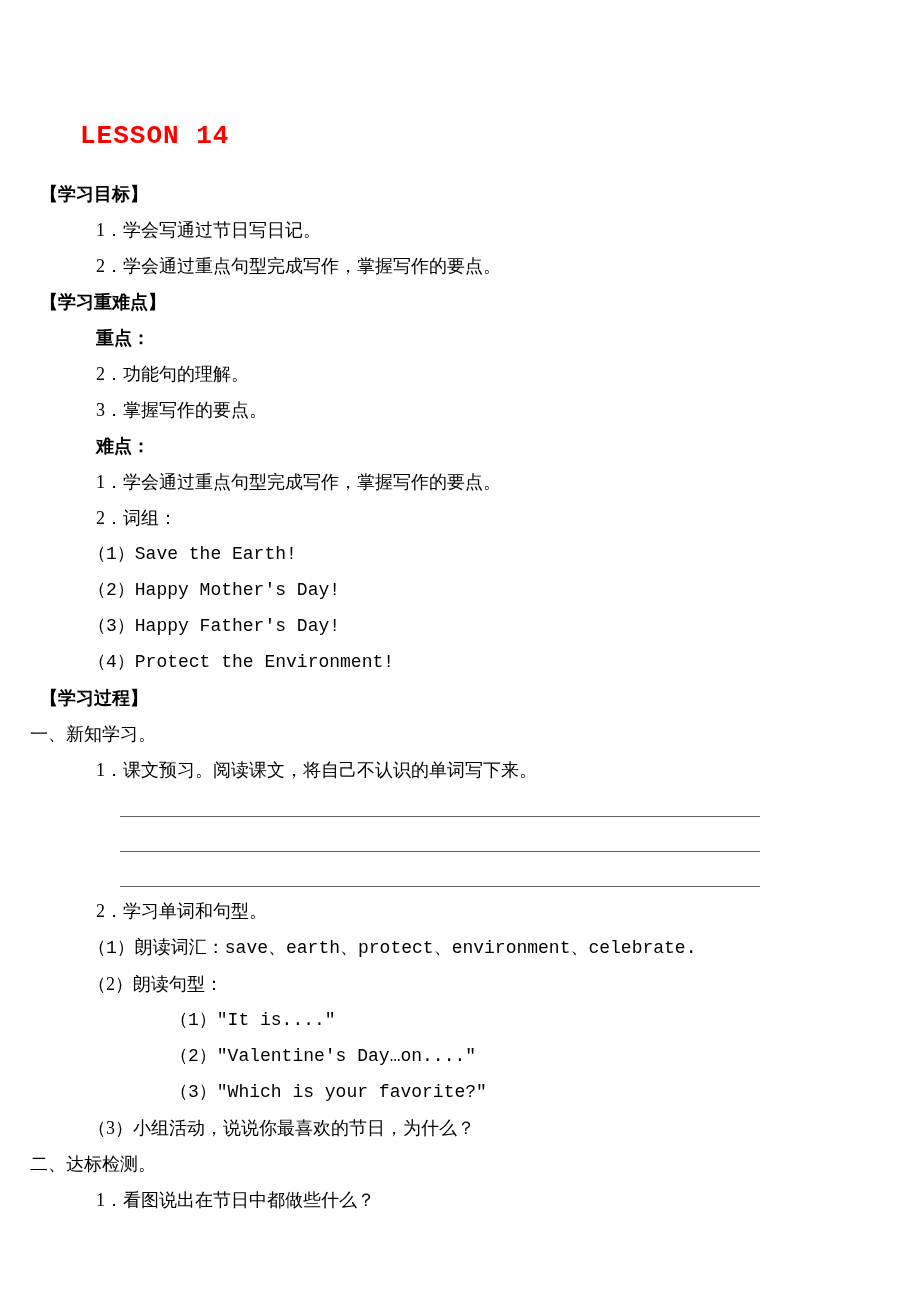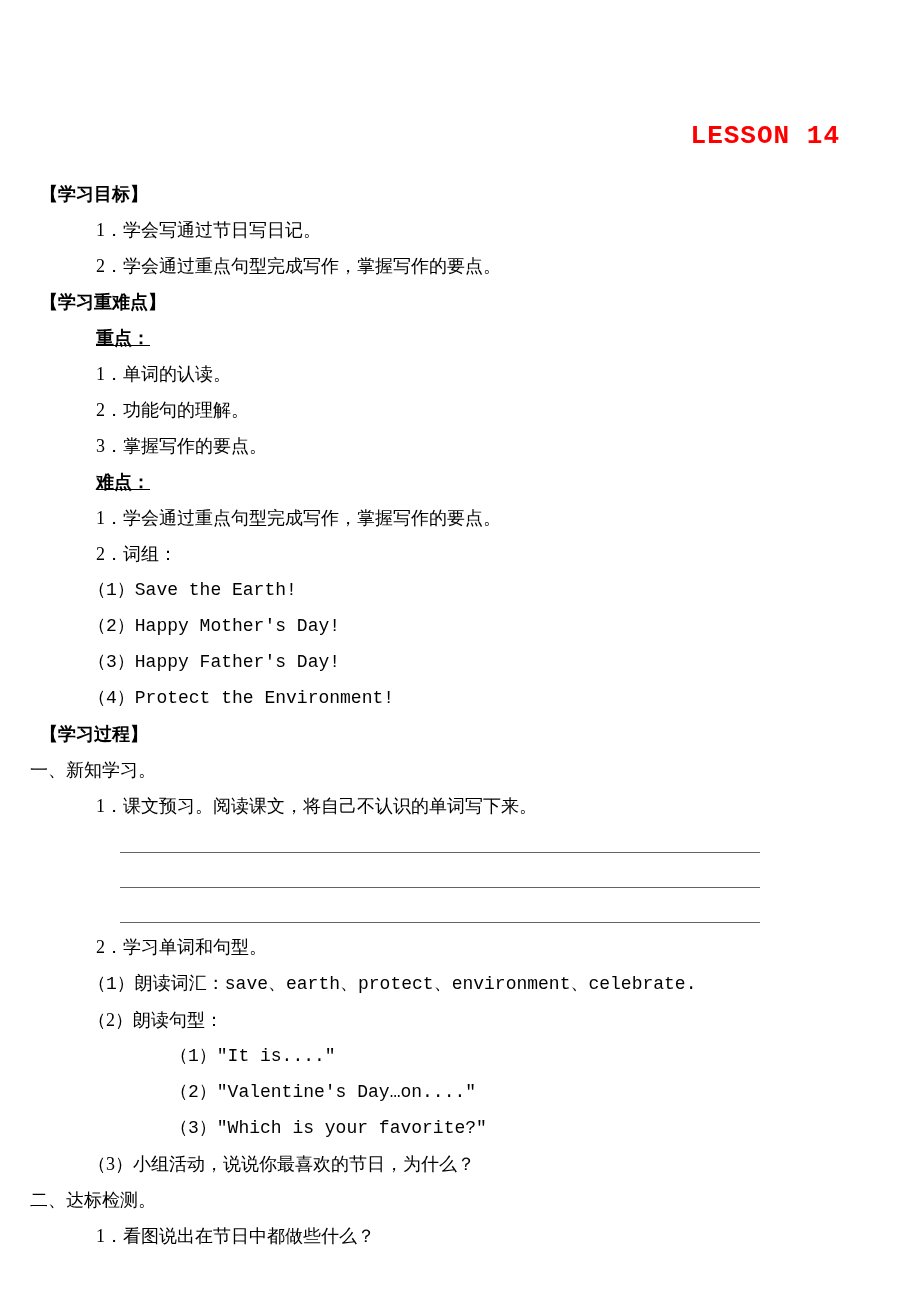--- a/index.html
+++ b/index.html
@@ -9,35 +9,34 @@
     font-family: "SimSun", "宋体", serif;
     width: 920px;
   }
   .page {
     padding: 110px 80px 60px 80px;
     font-size: 18px;
     color: #000000;
     line-height: 2.0;
   }
   .title {
-    text-align: right;
+    text-align: left;
     color: #ff0000;
     font-family: "Courier New", monospace;
     font-size: 26px;
     font-weight: bold;
     letter-spacing: 1px;
     margin-bottom: 14px;
   }
   .section-heading {
     font-weight: bold;
     margin-left: -40px;
   }
   .bold {
     font-weight: bold;
-    text-decoration: underline;
   }
   .indent-1 {
     margin-left: 16px;
   }
   .indent-sub {
     margin-left: 8px;
   }
   .indent-subsub {
     margin-left: 90px;
   }
@@ -65,21 +64,20 @@
 <div class="page">
 
   <p class="title">LESSON 14</p>
 
   <p class="section-heading">【学习目标】</p>
   <p class="indent-1">1．学会写通过节日写日记。</p>
   <p class="indent-1">2．学会通过重点句型完成写作，掌握写作的要点。</p>
 
   <p class="section-heading">【学习重难点】</p>
   <p class="bold indent-1">重点：</p>
-  <p class="indent-1">1．单词的认读。</p>
   <p class="indent-1">2．功能句的理解。</p>
   <p class="indent-1">3．掌握写作的要点。</p>
 
   <p class="bold indent-1">难点：</p>
   <p class="indent-1">1．学会通过重点句型完成写作，掌握写作的要点。</p>
   <p class="indent-1">2．词组：</p>
 
   <p class="indent-sub mono">（1）Save the Earth!</p>
   <p class="indent-sub mono">（2）Happy Mother's Day!</p>
   <p class="indent-sub mono">（3）Happy Father's Day!</p>

